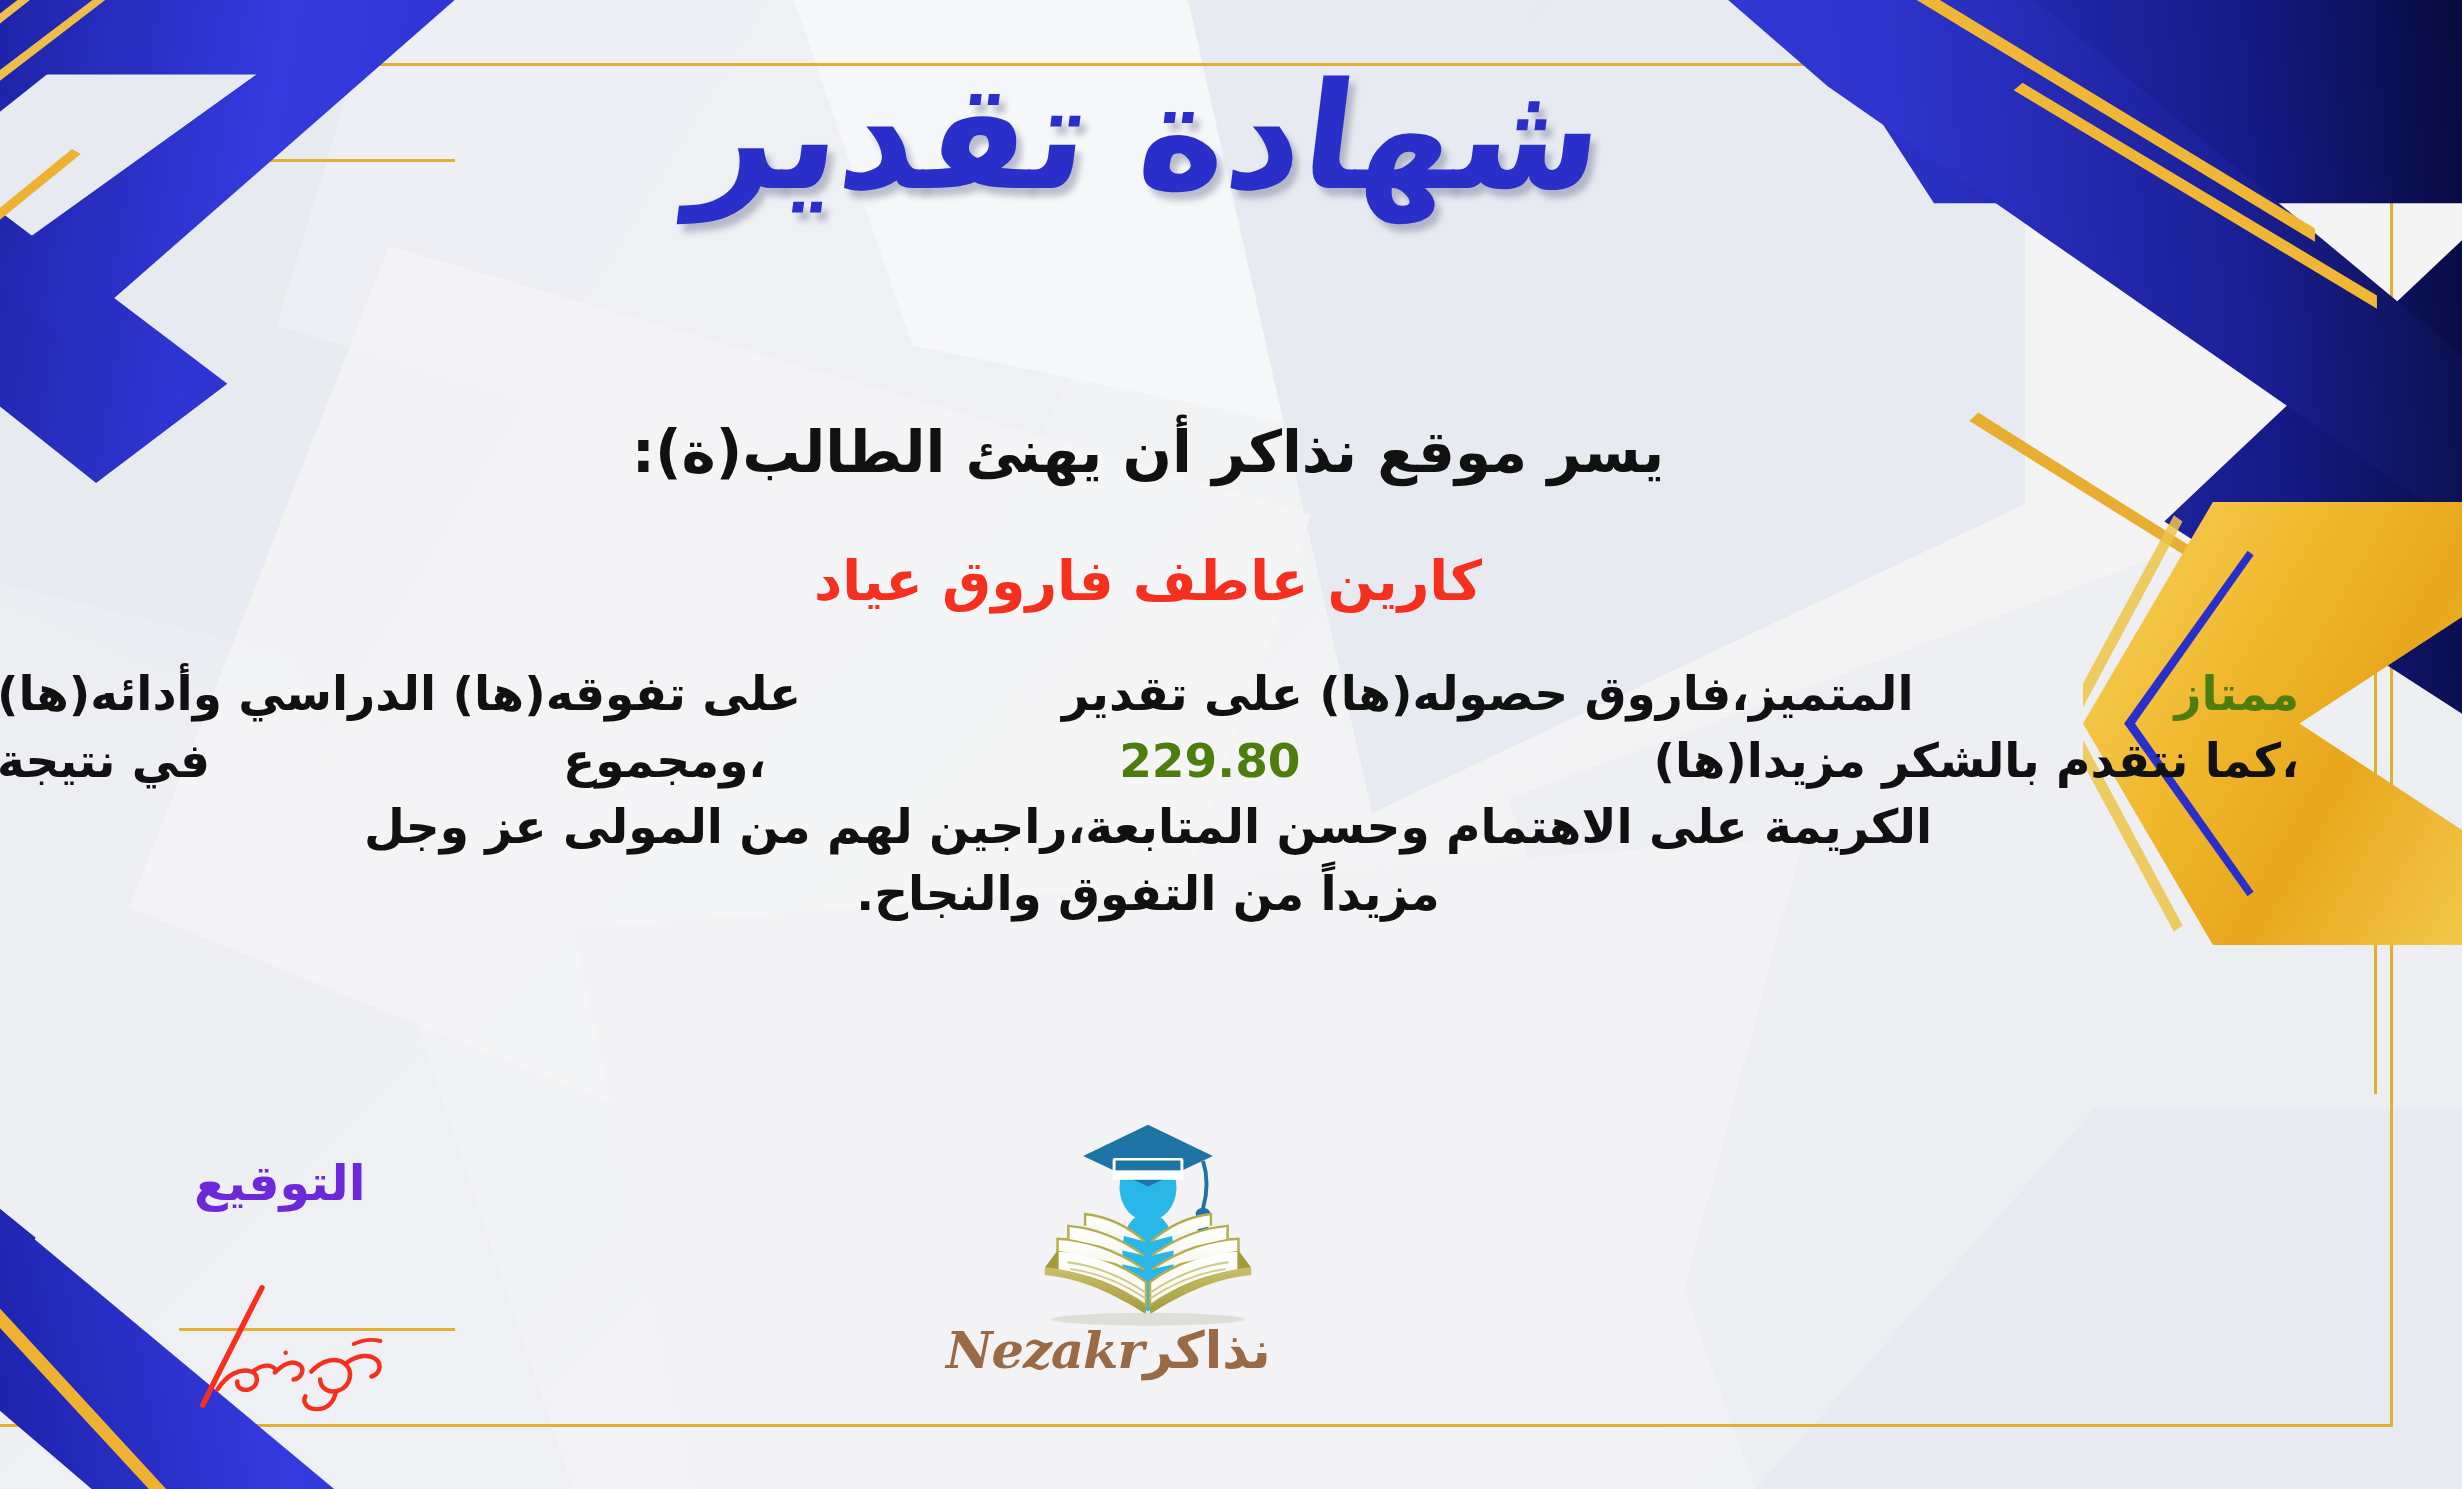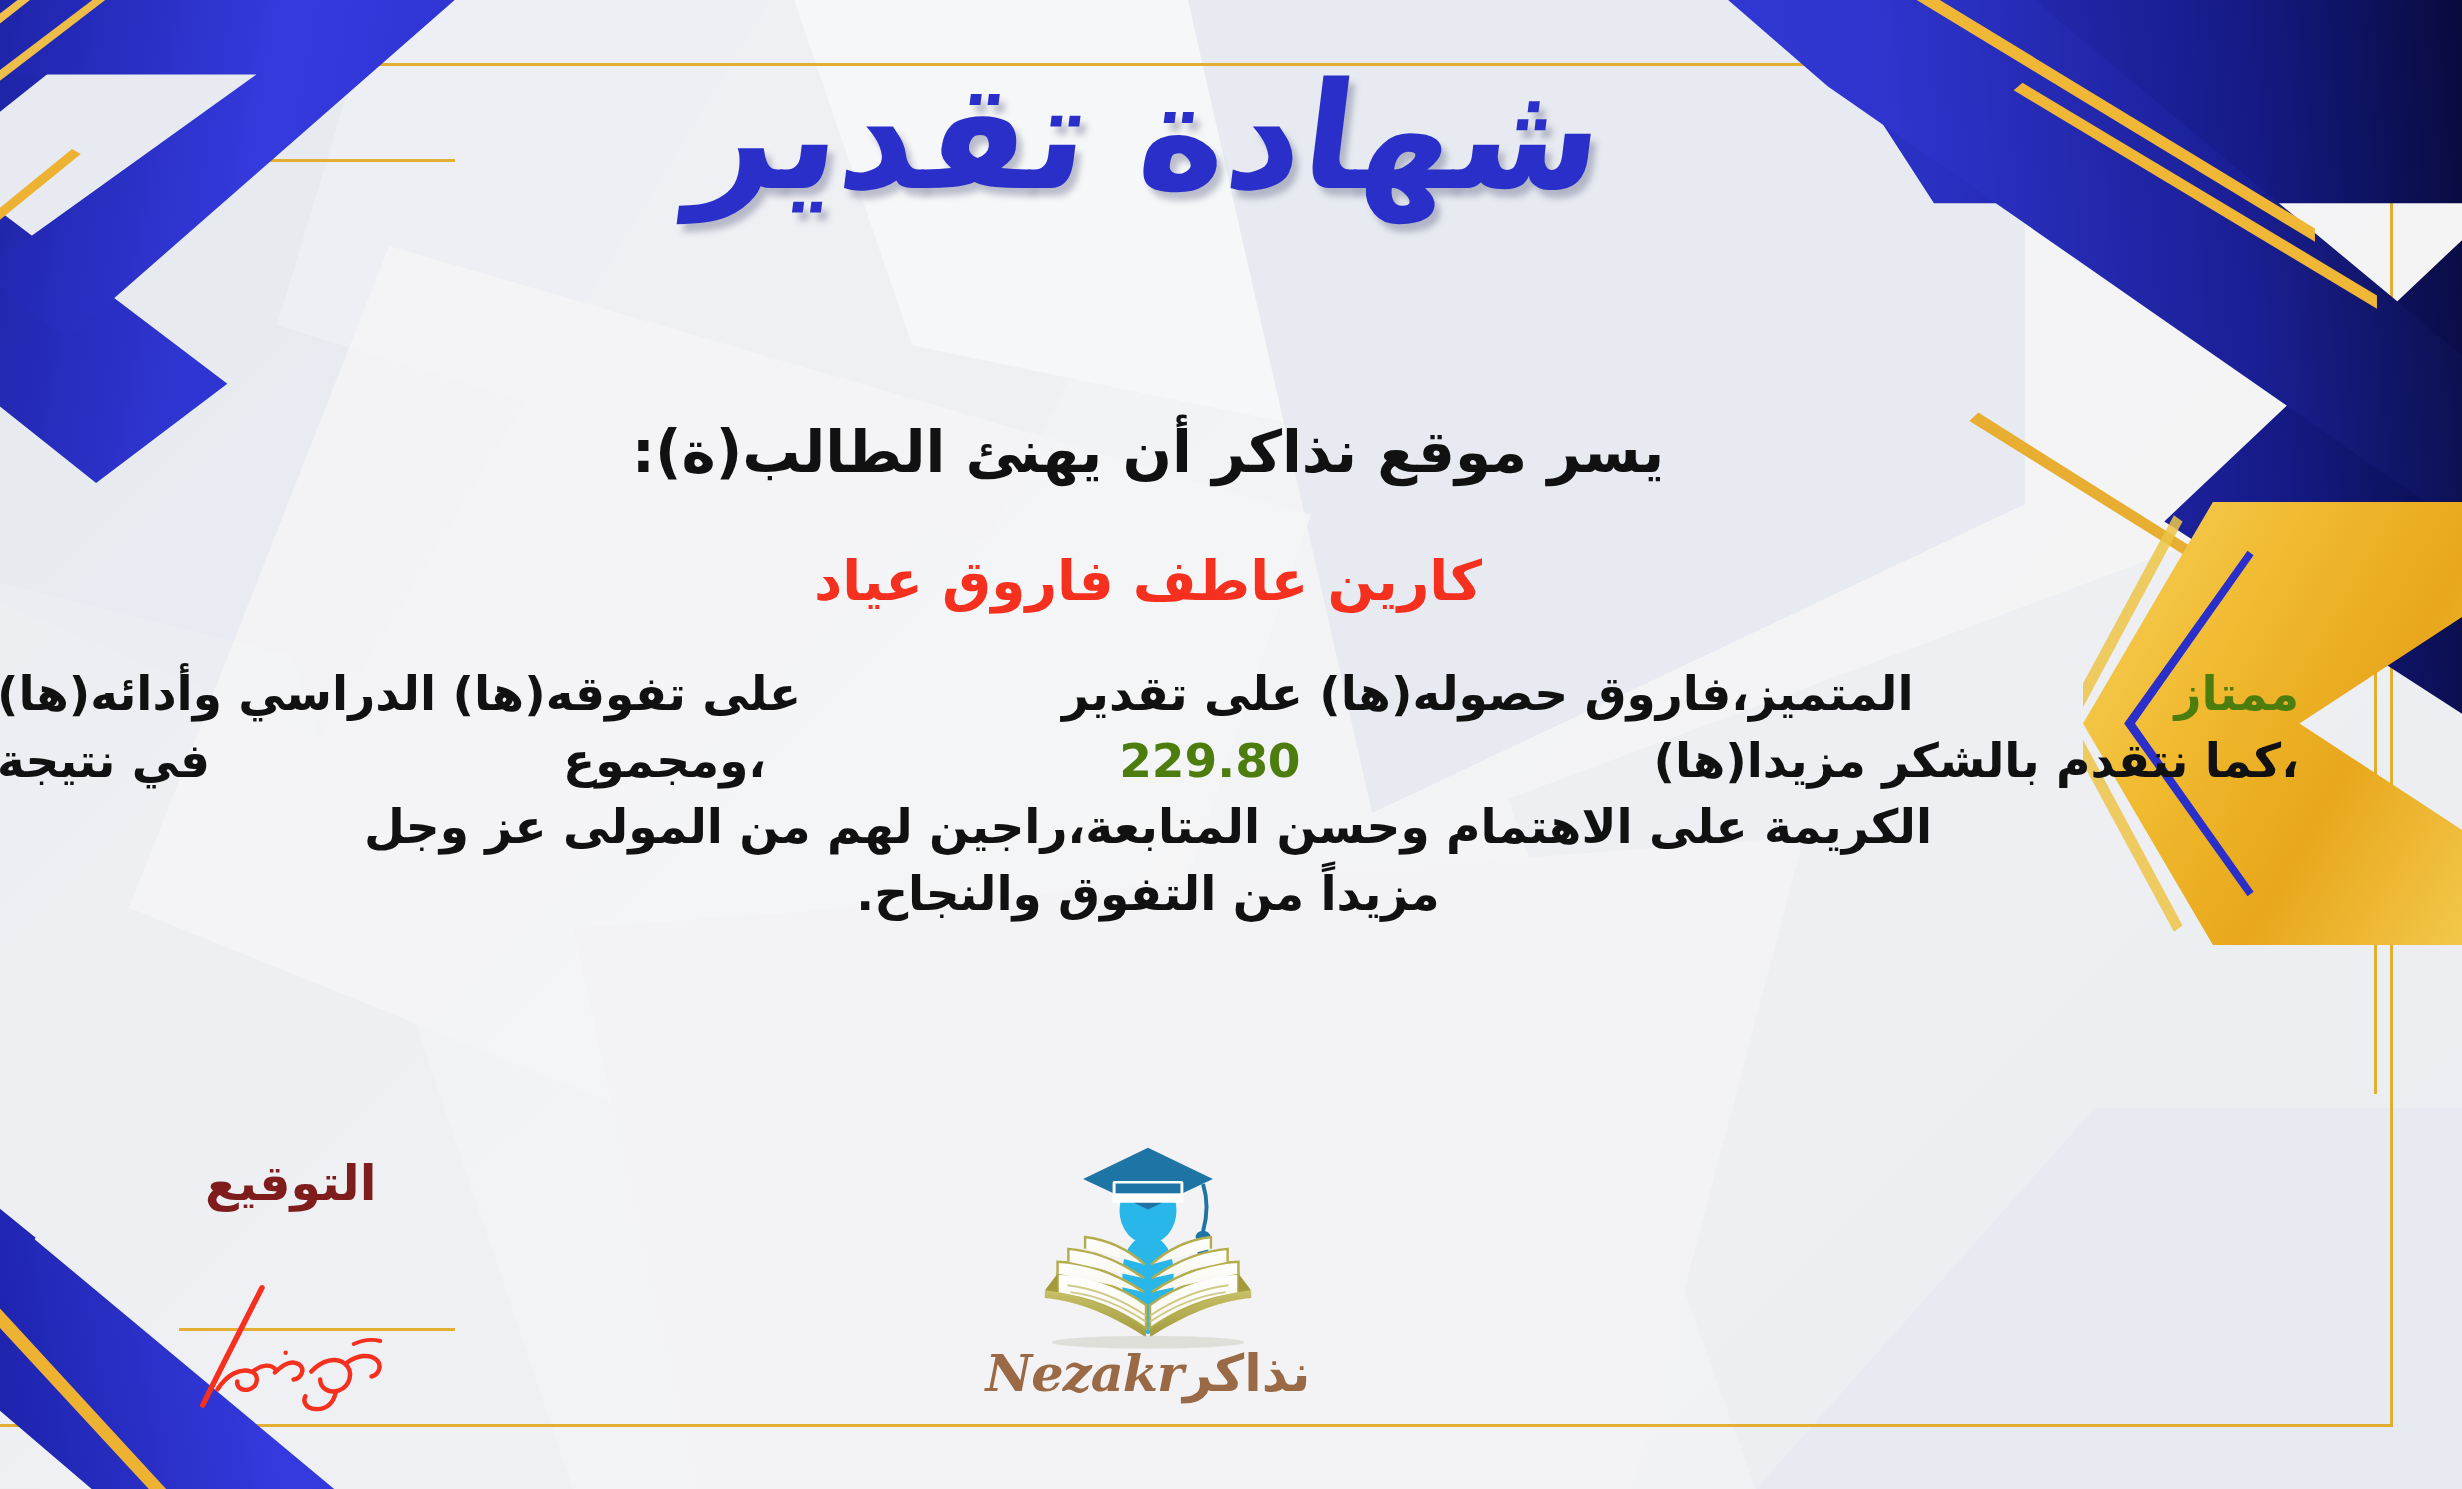--- a/index.html
+++ b/index.html
@@ -187,37 +187,37 @@
     display:block;
     text-align:center;
     white-space:nowrap;
   }
   .hl{color:#4d7c0f;text-align:right;}
   .seg{display:inline-block;}
 
   
   .sig-label{
     position:absolute;
-    left:371px;top:1155px;
-    font-size:49px;font-weight:700;color:#7f1d1d;
+    left:360px;top:1155px;
+    font-size:49px;font-weight:700;color:#6d28d9;
   }
   .sig-mark{
     position:absolute;
     left:354px;top:1266px;
     width:217px;height:148px;
   }
   .sig-mark svg{width:100%;height:100%;overflow:visible;}
 
   
   .logo{
     position:absolute;
     left:50%;transform:translateX(-50%);
-    top:1126px;
+    top:1103px;
     width:404px;height:325px;
-    text-align:center;
+    text-align:left;
   }
   .logo svg{width:276px;height:231px;display:block;margin:0 auto;}
   .logo-word{
     margin-top:-8.9px;
     font-size:51px;
     font-weight:700;
     color:#9a6a46;
     letter-spacing:-1px;
     line-height:1;
     white-space:nowrap;

